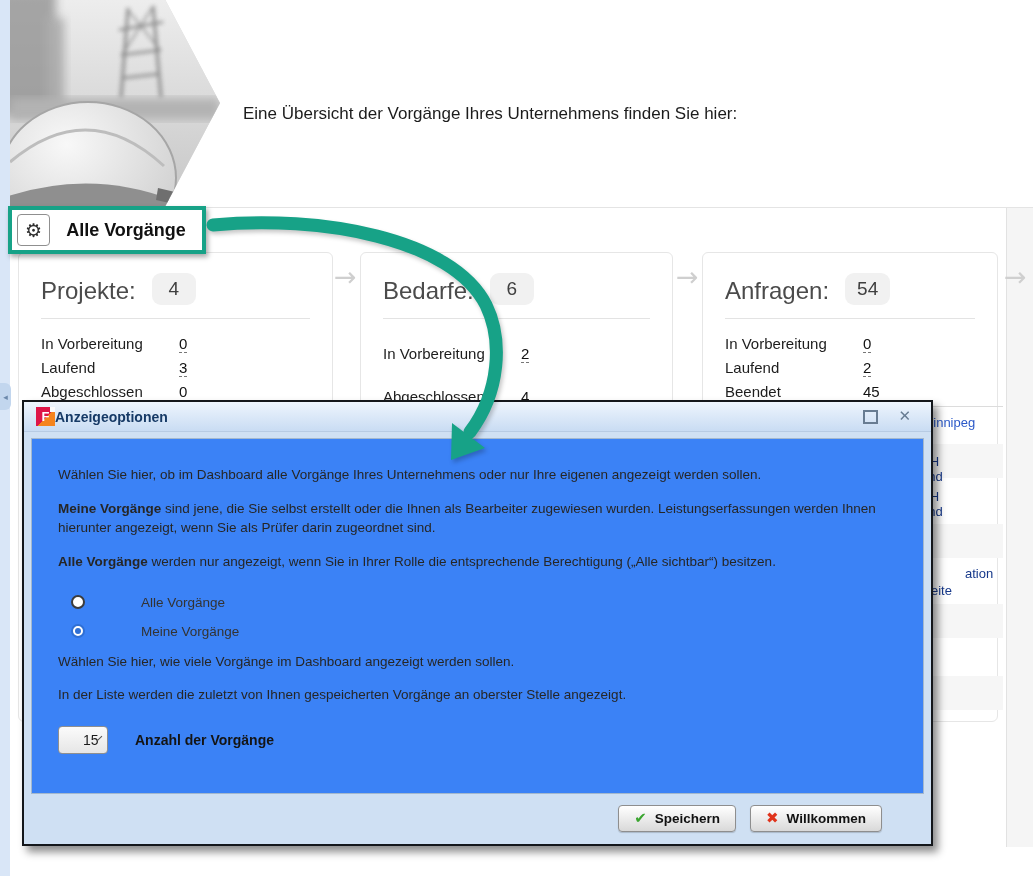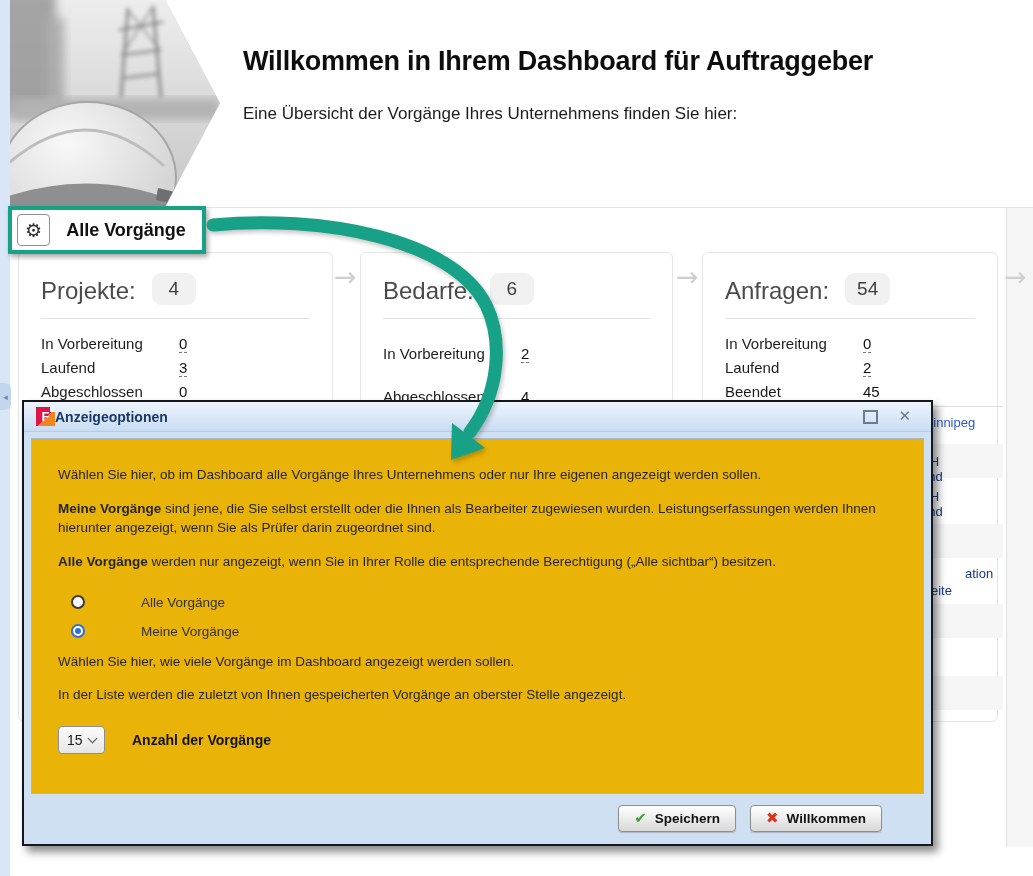--- a/index.html
+++ b/index.html
@@ -69,36 +69,36 @@
   .dlg-logo{width:19px;height:19px;position:relative;flex:0 0 auto;
         background:linear-gradient(135deg,#de1548 55%,#f5841e 55%);display:flex;align-items:center;
         justify-content:center;}
   .dlg-logo::after{content:"";position:absolute;top:0;right:0;width:5px;height:5px;background:#fbfbfd;}
   .dlg-logo-f{color:#fff;font-weight:700;font-size:13px;line-height:1;position:relative;z-index:1;}
   .dlg-title{font-size:14px;font-weight:700;color:#173a66;}
   .dlg-controls{margin-left:auto;display:flex;align-items:center;gap:20px;padding-right:8px;}
   .dlg-max{width:11px;height:10px;border:2px solid #687c92;display:inline-block;cursor:pointer;}
   .dlg-close{font-family:"DejaVu Sans",sans-serif;font-size:15px;font-weight:700;color:#687c92;cursor:pointer;line-height:1;}
 
-  .dlg-body{position:absolute;left:7px;right:7px;top:36px;bottom:50px;background:#eab308;
+  .dlg-body{position:absolute;left:7px;right:7px;top:36px;bottom:50px;background:#3b82f6;
         border:1px solid #a3b8ce;box-sizing:border-box;padding:27px 30px 0 26px;font-size:13.5px;color:#262626;}
   .dlg-body p{margin:0 0 15px;line-height:1.4;}
   .dlg-body p.gap-lg{margin-bottom:23px;}
   .radio-row{display:flex;align-items:center;margin:0 0 14px 13px;cursor:pointer;}
   .radio{width:14px;height:14px;border-radius:50%;border:2px solid #3c3c3c;box-sizing:border-box;
         background:#fff;flex:0 0 auto;}
   .radio.checked{border-color:#2f6fd4;position:relative;}
   .radio.checked::after{content:"";position:absolute;left:2px;top:2px;width:6px;height:6px;
         border-radius:50%;background:#2f6fd4;}
   .radio-label{margin-left:56px;font-size:13.5px;color:#333;}
   .after-radios{margin-top:20px;}
   .select-row{display:flex;align-items:center;margin-top:21px;}
   .select{width:47px;height:28px;border:1px solid #8f8f8f;border-radius:4px;
         background:linear-gradient(#fbfbfb,#e6e6e6);display:flex;align-items:center;
-        justify-content:space-between;padding:0 8px;box-sizing:border-box;font-size:14px;color:#1a1a1a;cursor:pointer;}
+        justify-content:space-between;padding:0 24px;box-sizing:border-box;font-size:14px;color:#1a1a1a;cursor:pointer;}
   .chev{width:6px;height:6px;border-right:1.6px solid #555;border-bottom:1.6px solid #555;
         transform:rotate(45deg);margin-top:-3px;}
   .select-label{margin-left:27px;font-size:14px;font-weight:700;color:#141414;}
 
   .dlg-footer{position:absolute;left:7px;right:7px;bottom:8px;height:36px;display:flex;
         align-items:center;justify-content:flex-end;gap:14px;padding-right:42px;}
   .dlg-btn{display:flex;align-items:center;gap:8px;height:27px;padding:0 15px;border:1px solid #8e8e8e;
         border-radius:4px;background:linear-gradient(#ffffff,#d9d9d9);font-size:13.5px;font-weight:600;
         color:#111;cursor:pointer;box-shadow:0 1px 1px rgba(0,0,0,.18);
         font-family:"Liberation Sans",sans-serif;}
@@ -148,21 +148,20 @@
       </g>
       <rect y="98" width="210" height="22" fill="#b3b3b3" filter="url(#bl2)"></rect>
       <path d="M0 206 L0 148 Q42 128 92 150 L122 206 Z" fill="#4e4e4e" filter="url(#bl)"></path>
       <ellipse cx="78" cy="178" rx="88" ry="76" fill="url(#helm)" stroke="#a6a6a6" stroke-width="2"></ellipse>
       <path d="M0 162 Q78 96 154 166" fill="none" stroke="#bdbdbd" stroke-width="3"></path>
       <path d="M-8 198 Q80 168 162 200 L162 206 L-8 206 Z" fill="#8f8f8f"></path>
       <path d="M148 188 l34 8 -4 11 -32 -7 z" fill="#6f6f6f"></path>
     </svg>
   </div>
 
-  <h1 class="page-title">Willkommen in Ihrem Dashboard für Auftraggeber</h1>
   <div class="page-subtitle">Eine Übersicht der Vorgänge Ihres Unternehmens finden Sie hier:</div>
 
   <div class="section-line"></div>
   <div class="right-peek"></div>
 
   <div class="settings-frame">
     <button class="gear-btn">
       <span class="gear">⚙</span>
     </button>
     <span class="settings-label">Alle Vorgänge</span>

